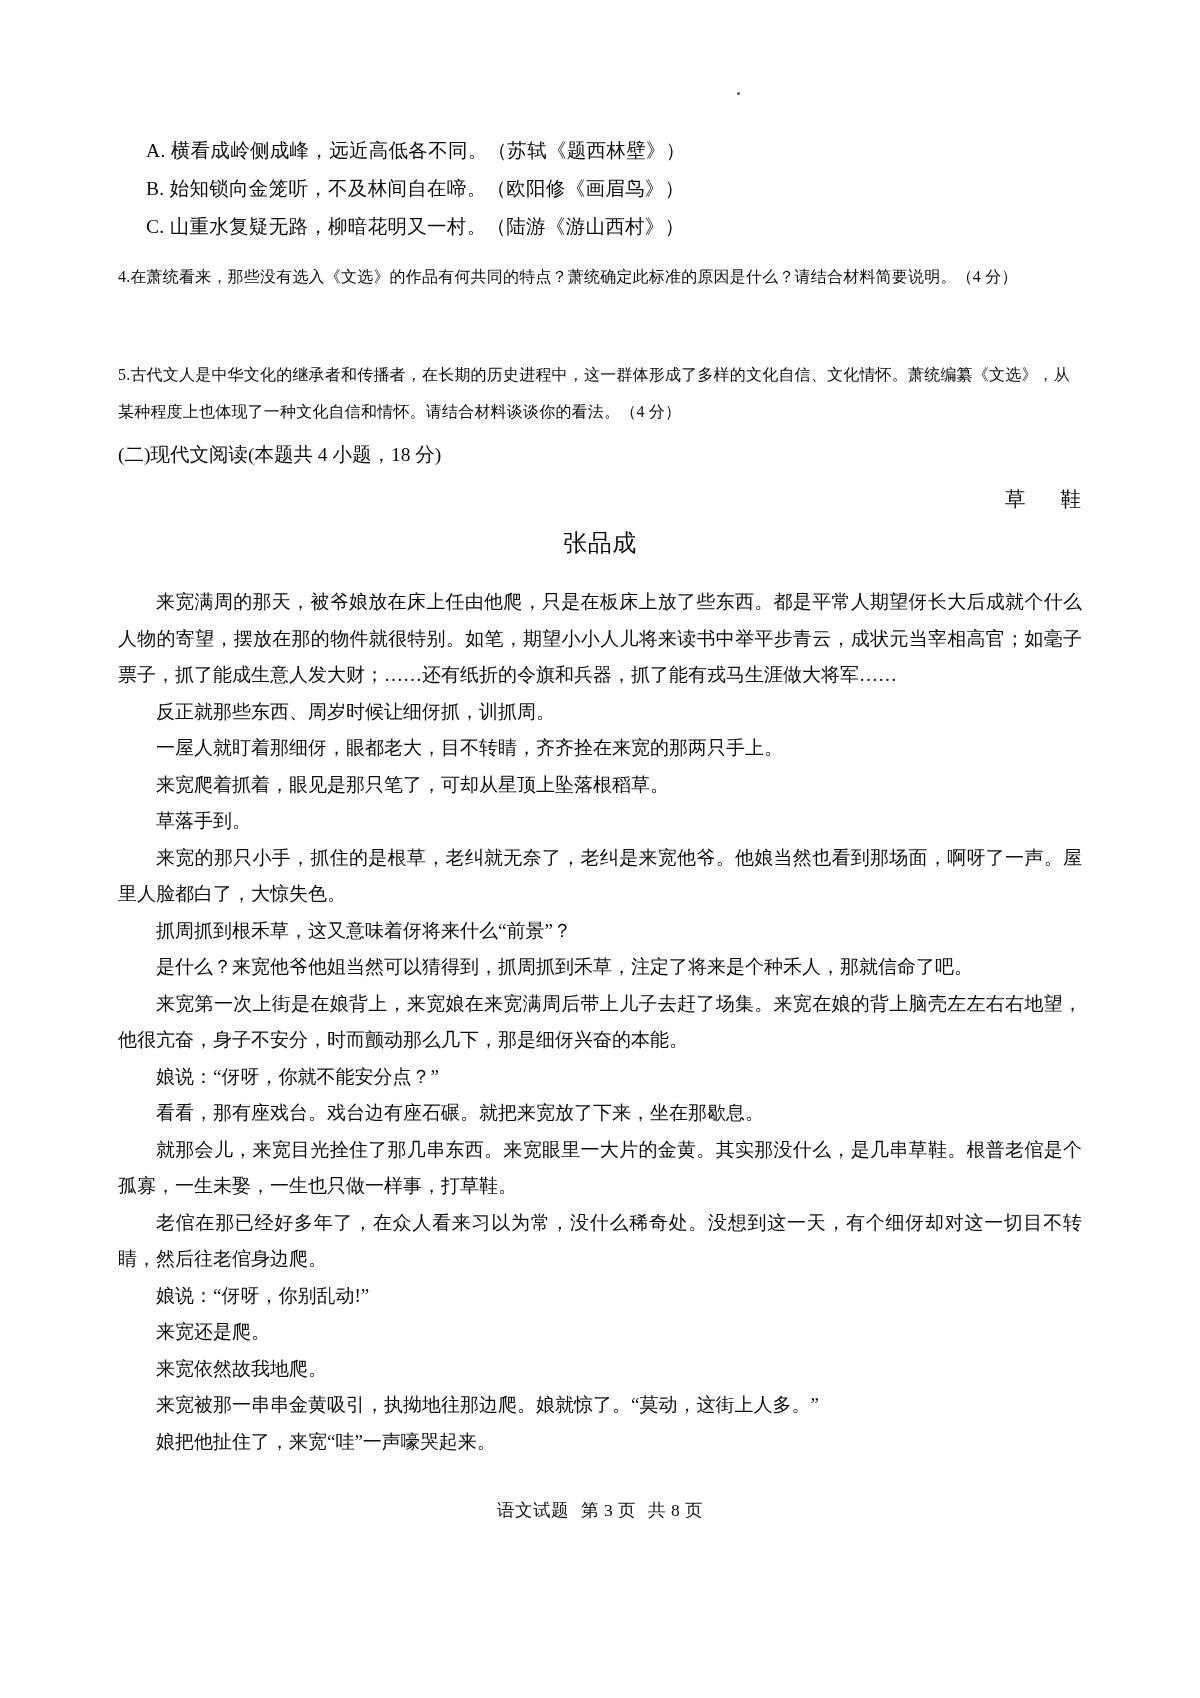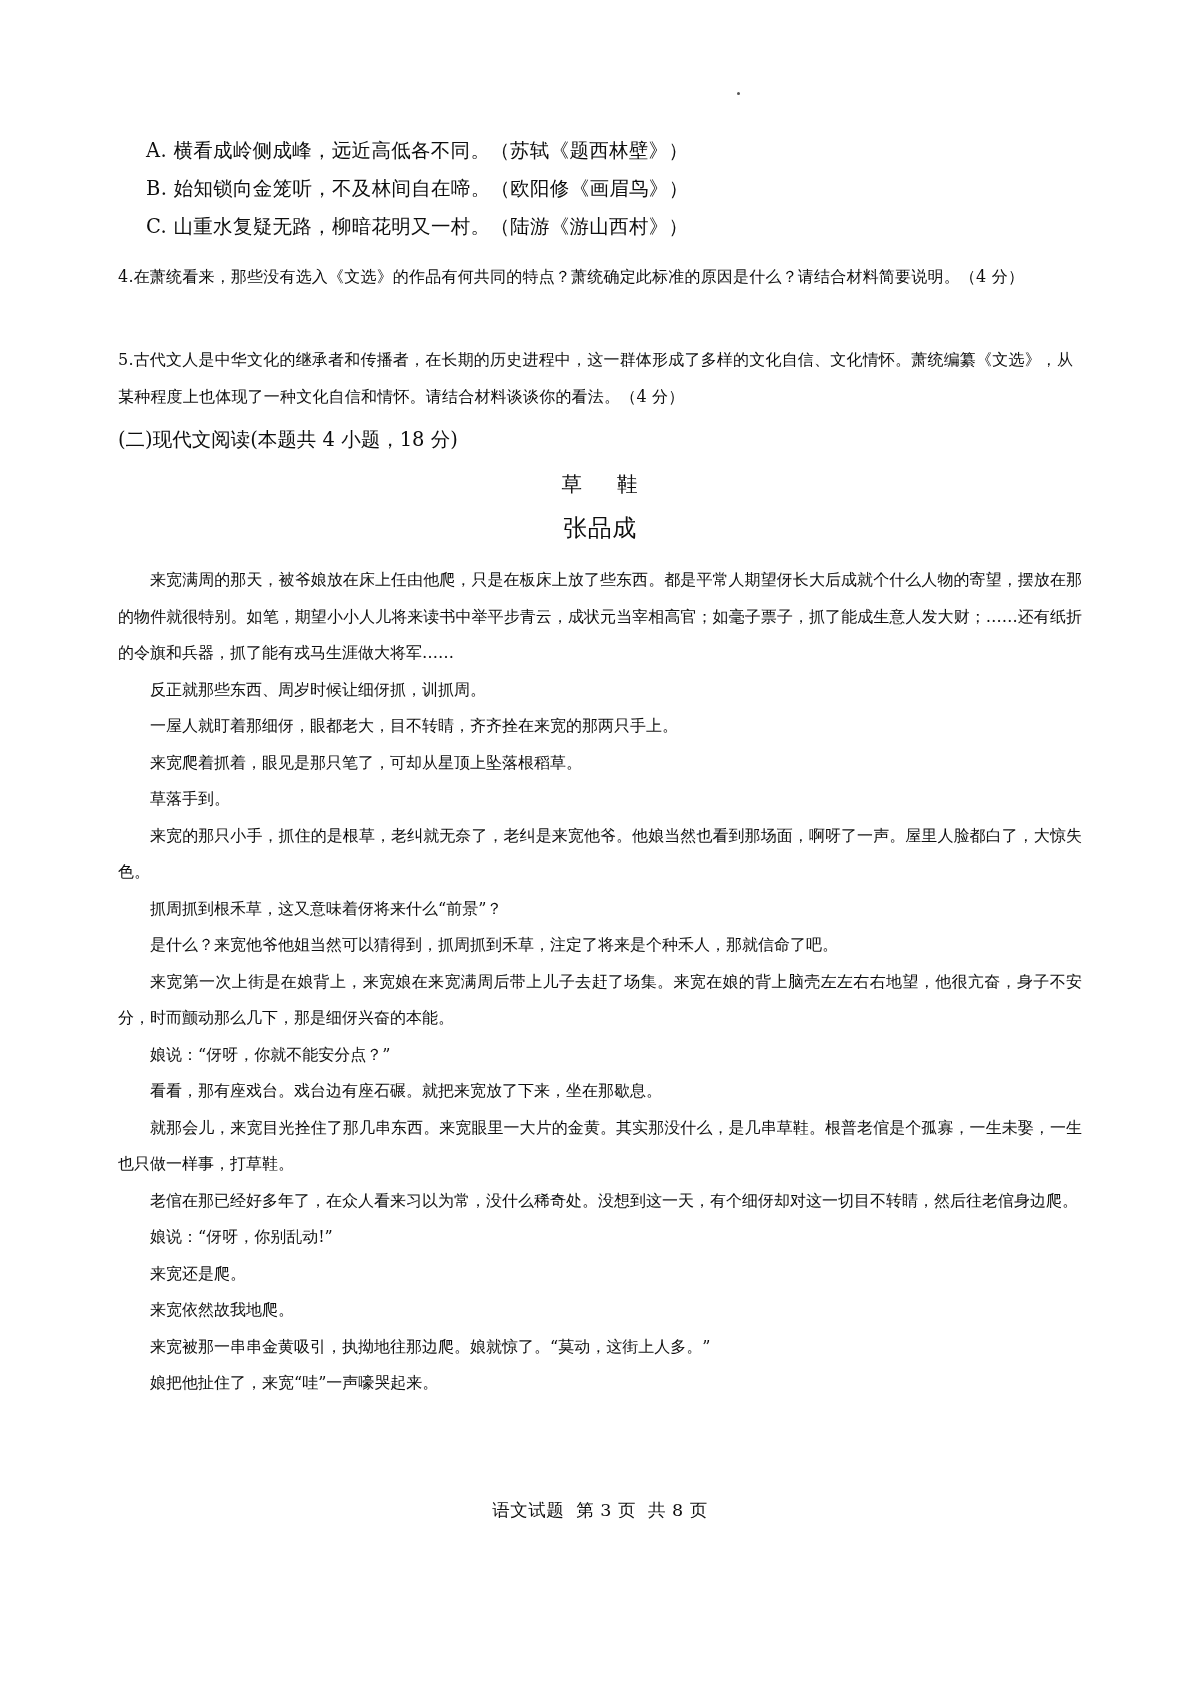--- a/index.html
+++ b/index.html
@@ -15,20 +15,21 @@
     position: relative;
     overflow: hidden;
   }
   .page {
     position: absolute;
     left: 0; top: 0;
     width: 1200px;
     height: 1698px;
     box-sizing: border-box;
     padding: 100px 118px 0 118px;
+    font-family: Liberation Serif, serif;
   }
   .topdot {
     position: absolute;
     left: 737px;
     top: 92px;
     width: 3px;
     height: 3px;
     background: #555;
     border-radius: 50%;
   }
@@ -44,50 +45,50 @@
   }
   .q-block {
     font-size: 16px;
     line-height: 37px;
     letter-spacing: 0.2px;
   }
   .q4 {
     margin-top: 12px;
   }
   .q5 {
-    margin-top: 46px;
+    margin-top: 61px;
   }
   .sect {
     margin-top: 6px;
     font-size: 19.5px;
     line-height: 37px;
   }
   .instruction {
     margin-top: 2px;
     padding-left: 38px;
     font-size: 19.5px;
     line-height: 37px;
   }
   .title {
-    text-align: center;
+    text-align: right;
     font-size: 20.5px;
     margin-top: 12px;
     letter-spacing: 1px;
     font-weight: 500;
   }
   .title .gap { display: inline-block; width: 34px; }
   .author {
     text-align: center;
     font-size: 24px;
     margin-top: 14px;
     letter-spacing: 0.5px;
   }
   .body-text {
-    margin-top: 18px;
-    font-size: 16px;
+    margin-top: 25px;
+    font-size: 19px;
     line-height: 36.5px;
     text-align: justify;
     text-justify: inter-ideograph;
   }
   .para {
     text-indent: 2em;
     margin: 0;
   }
   .footer {
     position: absolute;

